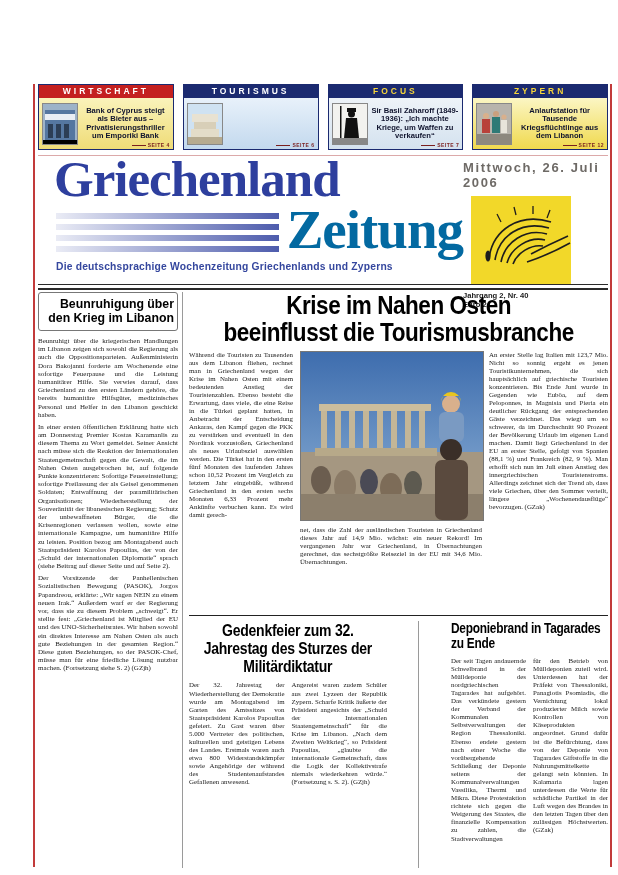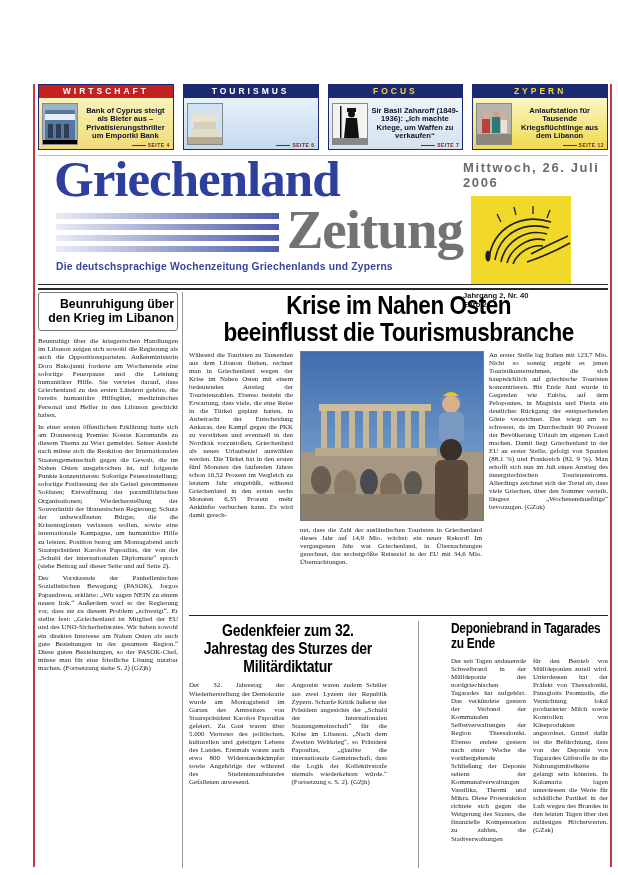--- a/index.html
+++ b/index.html
@@ -31,21 +31,21 @@
   .rule-under-teasers{position:absolute;top:155px;left:0;width:570px;height:1px;background:#dca9a9;}
 
   
   .masthead{position:absolute;top:156px;left:0;width:570px;height:118px;display:flex;}
   .mast-left{width:425px;position:relative;}
   .mast-title1{font-family:"Liberation Serif",serif;font-weight:bold;color:#2e3f9e;
                font-size:51px;line-height:.92;margin:0 0 0 16px;letter-spacing:-1px;}
   .mast-row2{display:flex;align-items:center;margin-top:2px;}
   .stripes{flex:1;display:flex;flex-direction:column;gap:5px;margin:6px 8px 0 18px;}
   .stripe{height:6px;background:linear-gradient(to right,rgba(46,63,158,.10),rgba(46,63,158,.85));}
-  .mast-title2{font-family:"Liberation Serif",serif;font-weight:bold;color:#737373;
+  .mast-title2{font-family:"Liberation Serif",serif;font-weight:bold;color:#0369a1;
                font-size:55px;line-height:.9;letter-spacing:-1px;}
   .mast-subtitle{font-family:"Liberation Sans",sans-serif;font-weight:bold;color:#35479e;
                  font-size:10.3px;letter-spacing:.2px;margin:7px 0 0 18px;}
   .mast-right{width:145px;position:relative;font-family:"Liberation Sans",sans-serif;}
   .mast-date{font-size:13px;font-weight:bold;color:#6e6a66;letter-spacing:1.6px;margin-top:4px;}
   .logo-box{width:100px;height:88px;background:#f2d829;margin:6px 0 0 8px;}
   .mast-meta{display:flex;justify-content:space-between;width:128px;margin-top:3px;
              font-size:7.6px;font-weight:bold;color:#222;flex-direction:column;}
   .double-rule{position:absolute;top:284px;left:0;width:570px;height:3px;
                border-top:1px solid #2a2a2a;border-bottom:2.5px solid #2a2a2a;}

